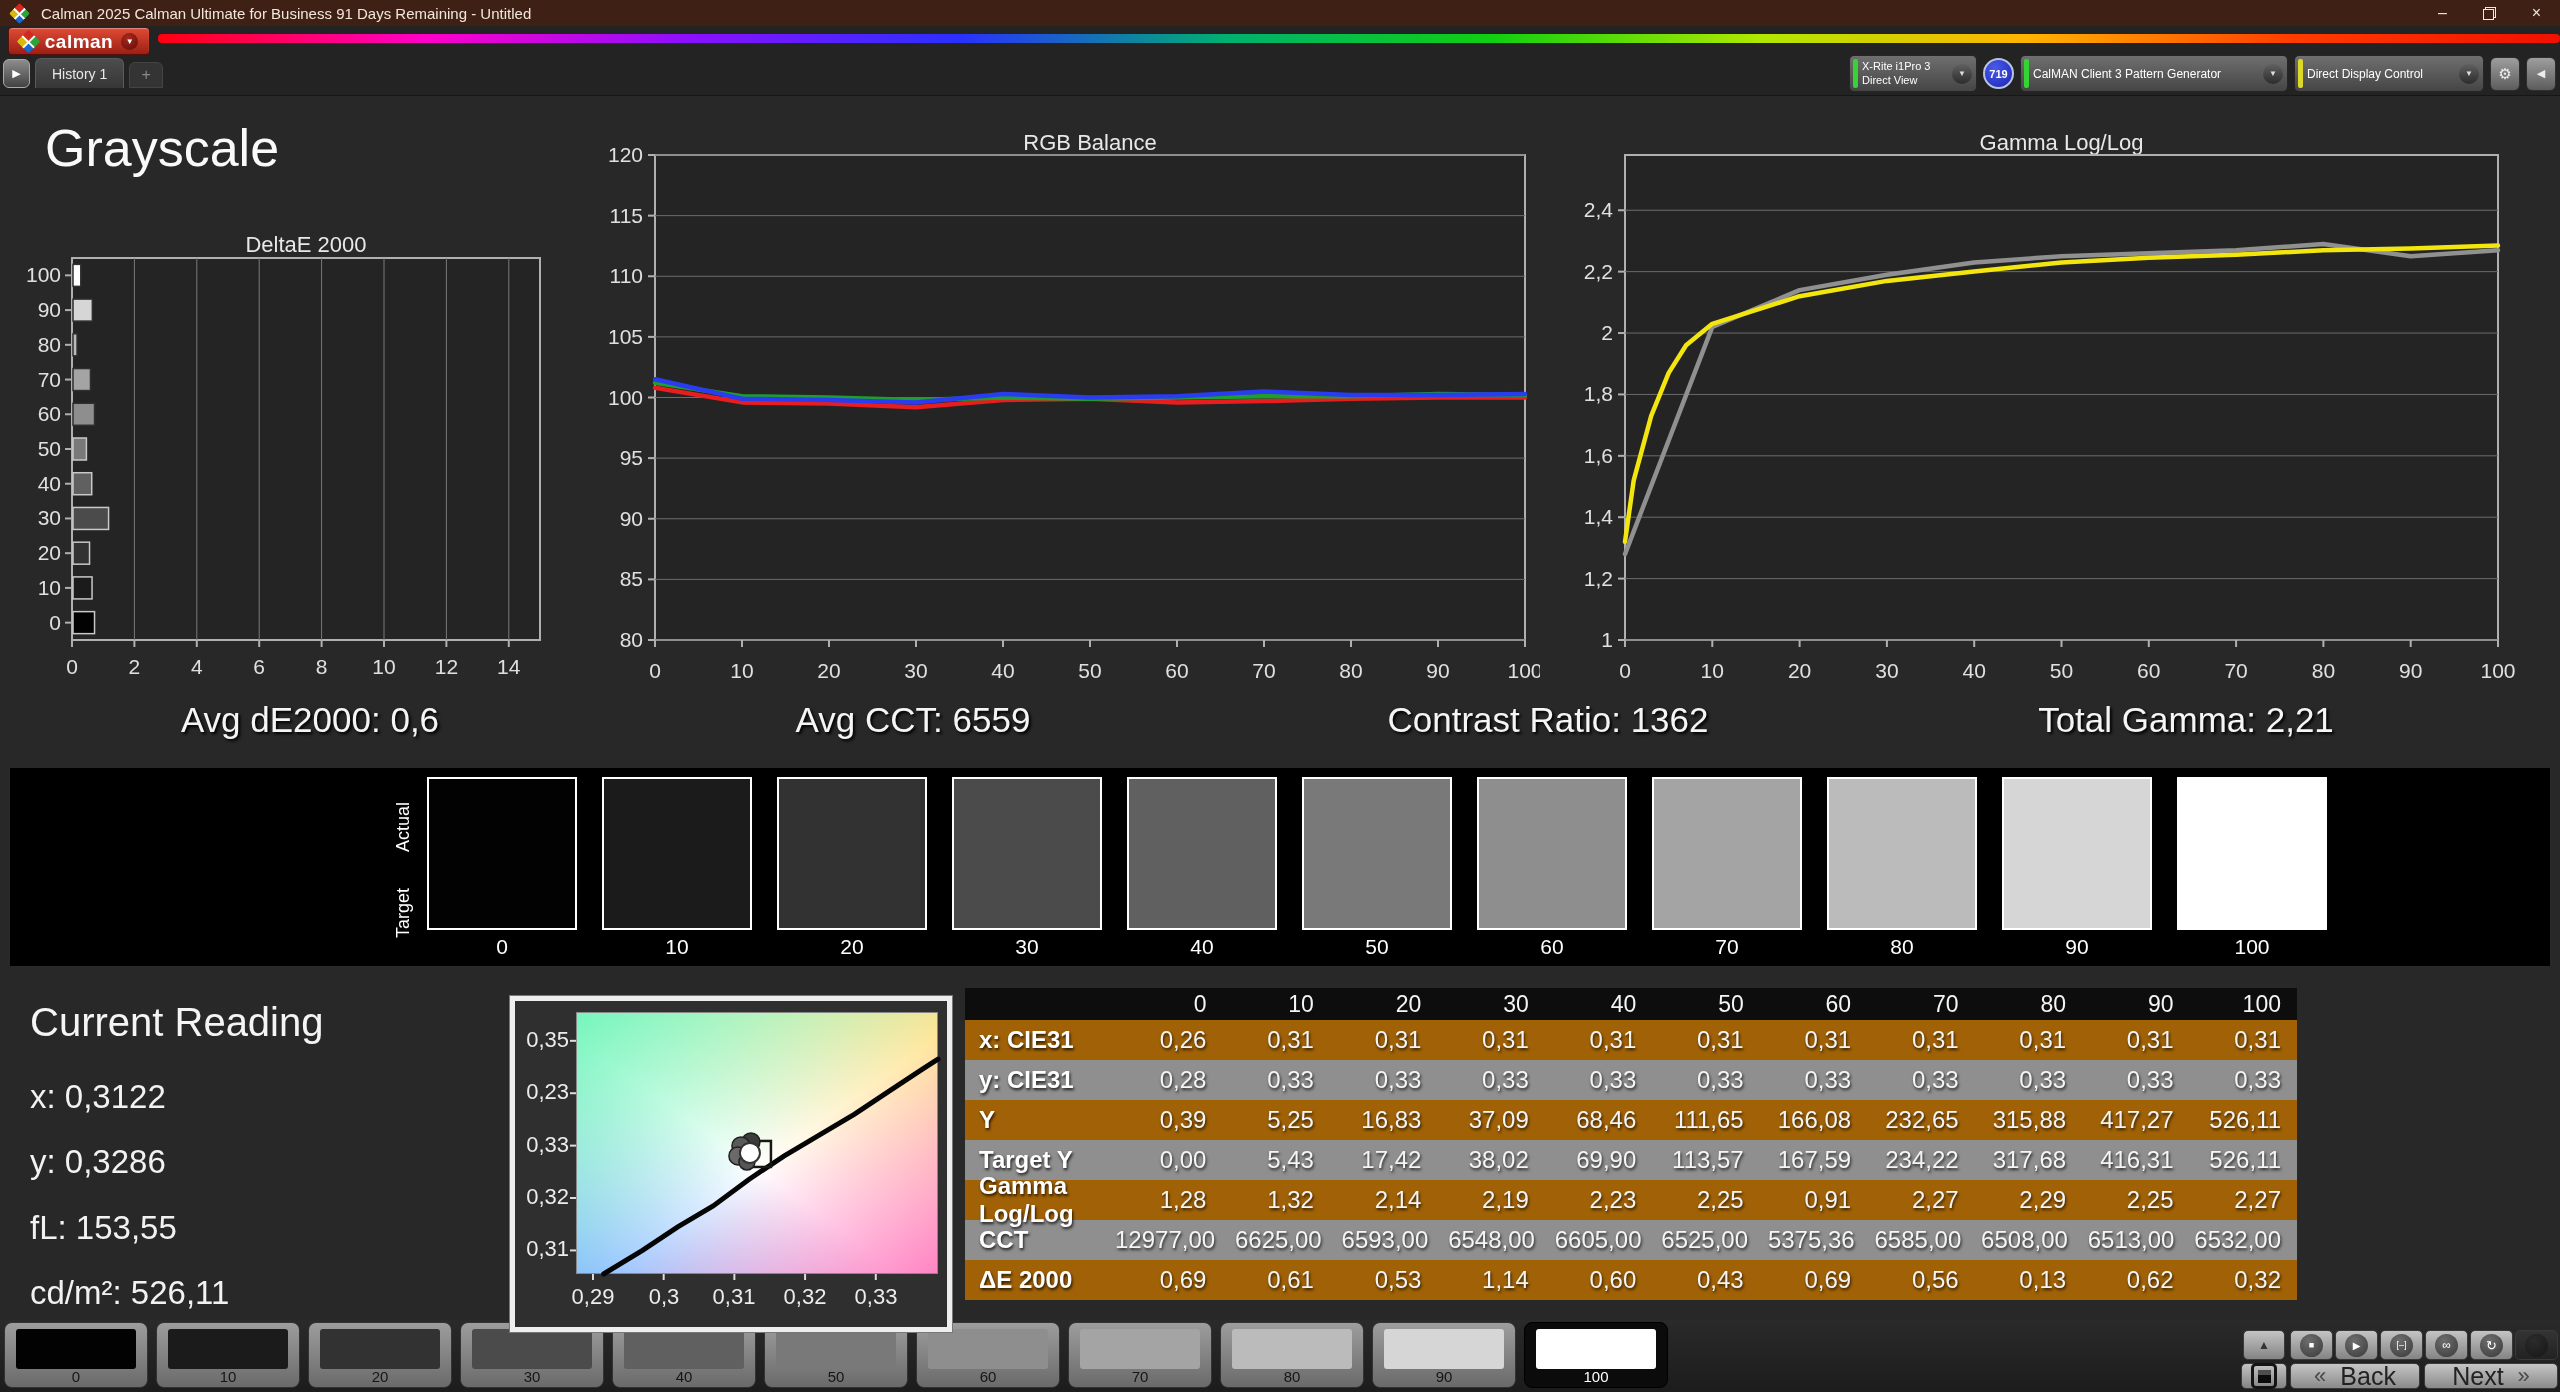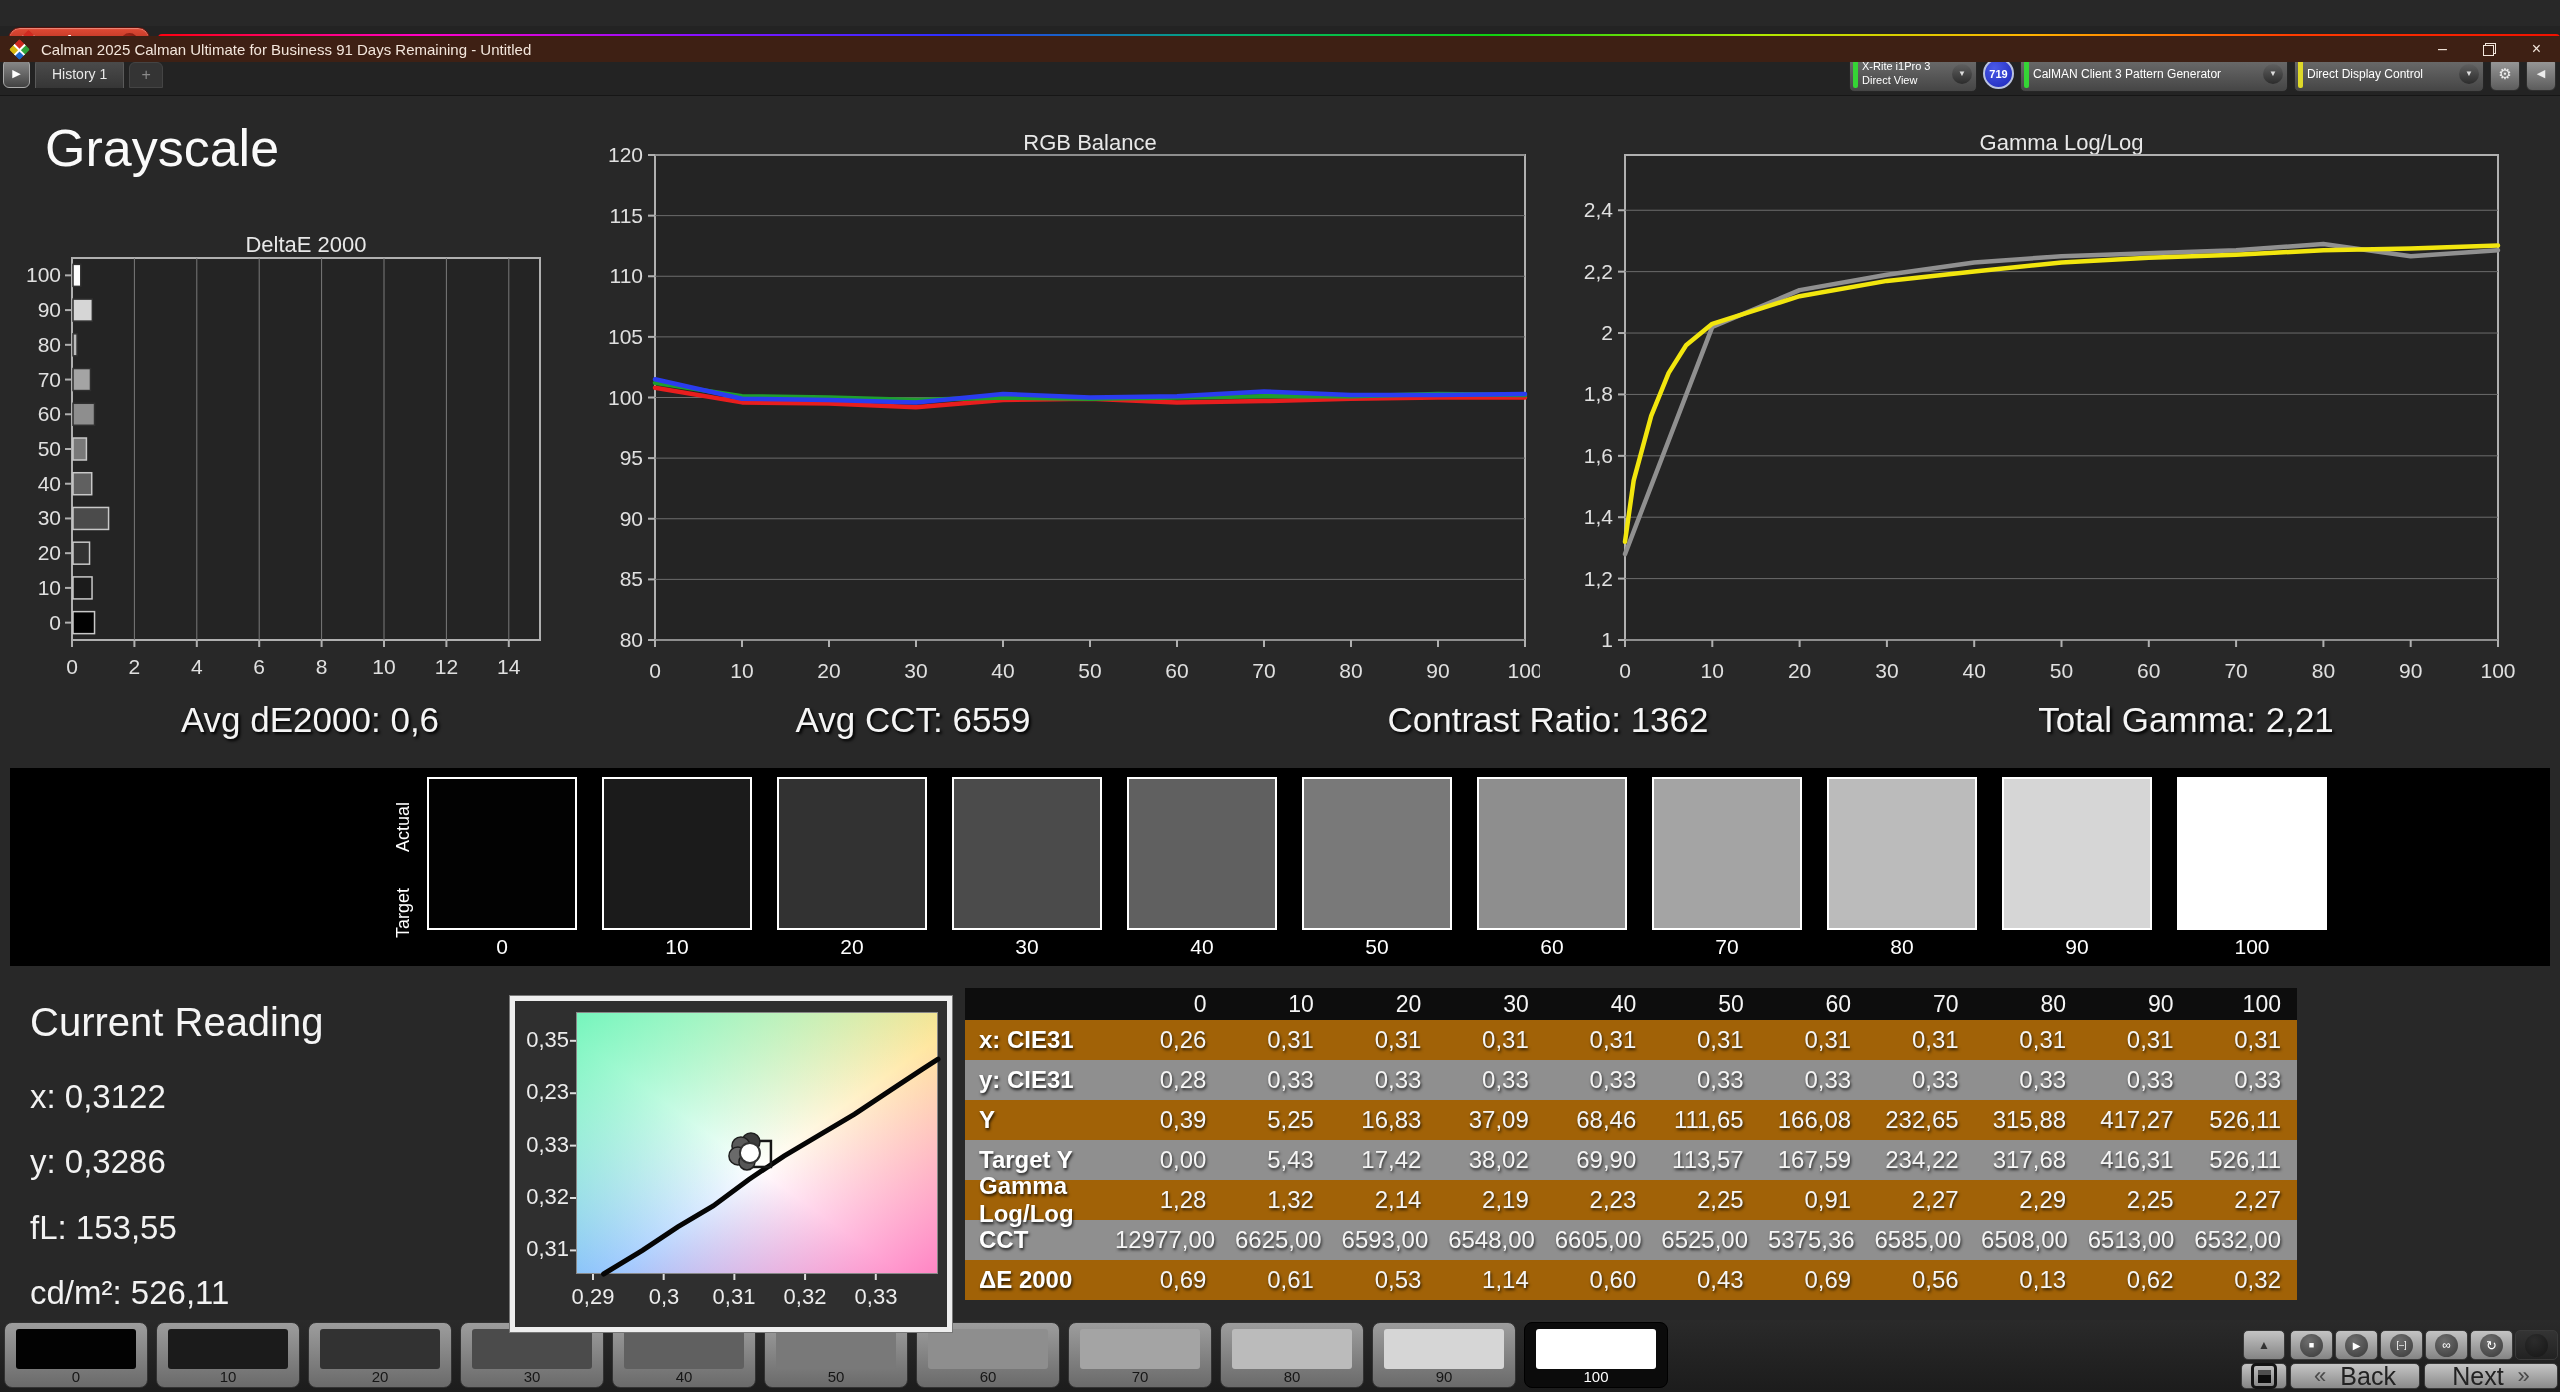--- a/index.html
+++ b/index.html
@@ -1,31 +1,31 @@
 <!DOCTYPE html>
 <html><head>
 <meta charset="utf-8">
 <style>
   *{margin:0;padding:0;box-sizing:border-box;}
   body{background:#111;font-family:"Liberation Sans",sans-serif;}
   #app{position:relative;width:2560px;height:1392px;background:#282828;overflow:hidden;font-family:"Liberation Sans",sans-serif;}
 
   
-  .titlebar{position:absolute;left:0;top:0;width:2560px;height:26px;background:#3e2014;display:flex;align-items:center;color:#f3e6dc;font-size:15px;z-index:5;margin-top:36px;}
+  .titlebar{position:absolute;left:0;top:0;width:2560px;height:26px;background:#3e2014;display:flex;align-items:center;color:#f3e6dc;font-size:15px;z-index:5;}
   .cal-logo{width:15px;height:15px;border-radius:2px;transform:rotate(45deg);margin-left:12px;flex:0 0 auto;}
   .titlebar .wtitle{margin-left:14px;white-space:nowrap;}
   .win-controls{margin-left:auto;display:flex;align-items:center;height:100%;}
   .win-btn{width:47px;height:100%;display:flex;align-items:center;justify-content:center;font-size:16px;color:#f3e6dc;cursor:default;}
   .ico-restore{position:relative;width:13px;height:13px;display:inline-block;}
   .ico-restore::before{content:"";position:absolute;right:0;top:0;width:9px;height:9px;border:1.5px solid #f3e6dc;}
   .ico-restore::after{content:"";position:absolute;left:0;bottom:0;width:9px;height:9px;border:1.5px solid #f3e6dc;background:#3e2014;}
 
   
   .toolbar{position:absolute;left:0;top:26px;width:2560px;height:70px;background:#232323;border-bottom:1px solid #161616;}
-  .calman-btn{position:absolute;left:8px;top:27px;width:142px;height:28px;border-radius:12px;background:linear-gradient(#e04b35,#9c1f14);border:1px solid #58100a;display:flex;align-items:center;justify-content:center;gap:8px;box-shadow:inset 0 1px 1px rgba(255,255,255,.35);}
+  .calman-btn{position:absolute;left:8px;top:27px;width:142px;height:28px;border-radius:4px;background:linear-gradient(#e04b35,#9c1f14);border:1px solid #58100a;display:flex;align-items:center;justify-content:center;gap:8px;box-shadow:inset 0 1px 1px rgba(255,255,255,.35);}
   .calman-btn .cal-logo{margin-left:0;width:17px;height:17px;}
   .calman-btn .lbl{color:#fff;font-size:19px;font-weight:bold;letter-spacing:.5px;line-height:1;}
   .calman-btn .chev{width:17px;height:17px;border-radius:50%;background:radial-gradient(circle at 40% 30%,#a8281b,#5f0f08);color:#fff;font-size:8px;display:flex;align-items:center;justify-content:center;}
   .rainbow{position:absolute;left:158px;top:34px;width:2402px;height:9px;border-radius:4px;}
   .tabrow{position:absolute;left:3px;top:58px;display:flex;align-items:flex-end;gap:5px;}
   .play-btn{width:27px;height:29px;border-radius:6px;background:linear-gradient(#8d8d8d,#424242);border:1px solid #a9a9a9;color:#fff;font-size:11px;display:flex;align-items:center;justify-content:center;}
   .tab{height:30px;border-radius:6px 6px 0 0;background:linear-gradient(#4d4d4d,#363636);border:1px solid #5a5a5a;border-bottom:none;color:#e8e8e8;font-size:14px;display:flex;align-items:center;padding:0 16px;}
   .tab-add{height:26px;width:34px;border-radius:6px 6px 0 0;background:#343434;border:1px solid #444;color:#8a8a8a;font-size:16px;display:flex;align-items:center;justify-content:center;}
   .ddcluster{position:absolute;right:4px;top:55px;display:flex;align-items:center;gap:6px;}
   .dd{position:relative;height:37px;border-radius:5px;background:linear-gradient(#6f6f6f,#454545);border:1px solid #262626;color:#fff;display:flex;align-items:center;padding:0 28px 0 12px;}

